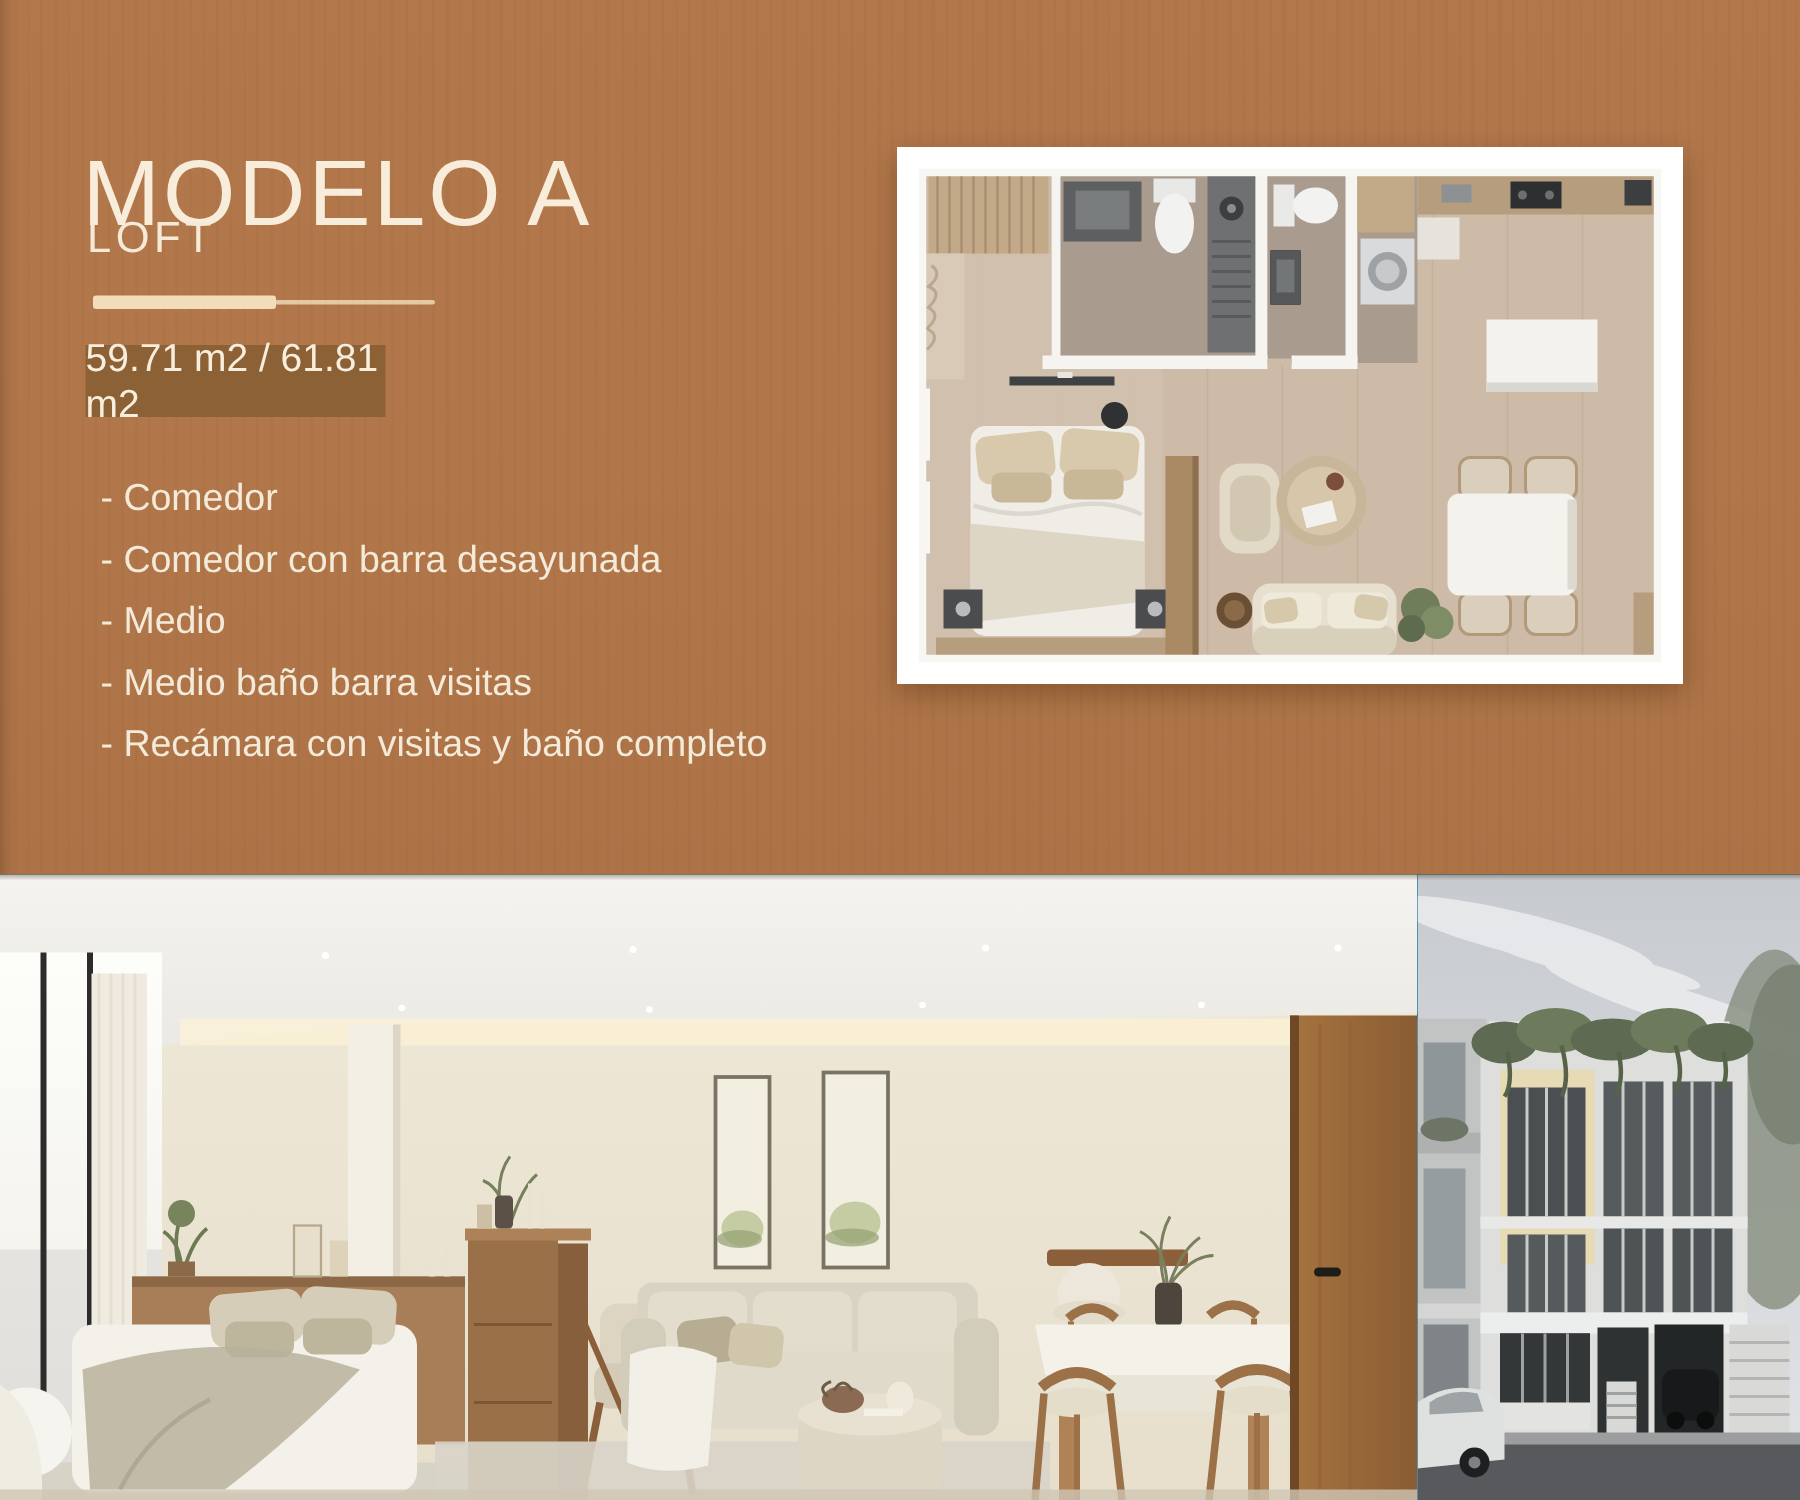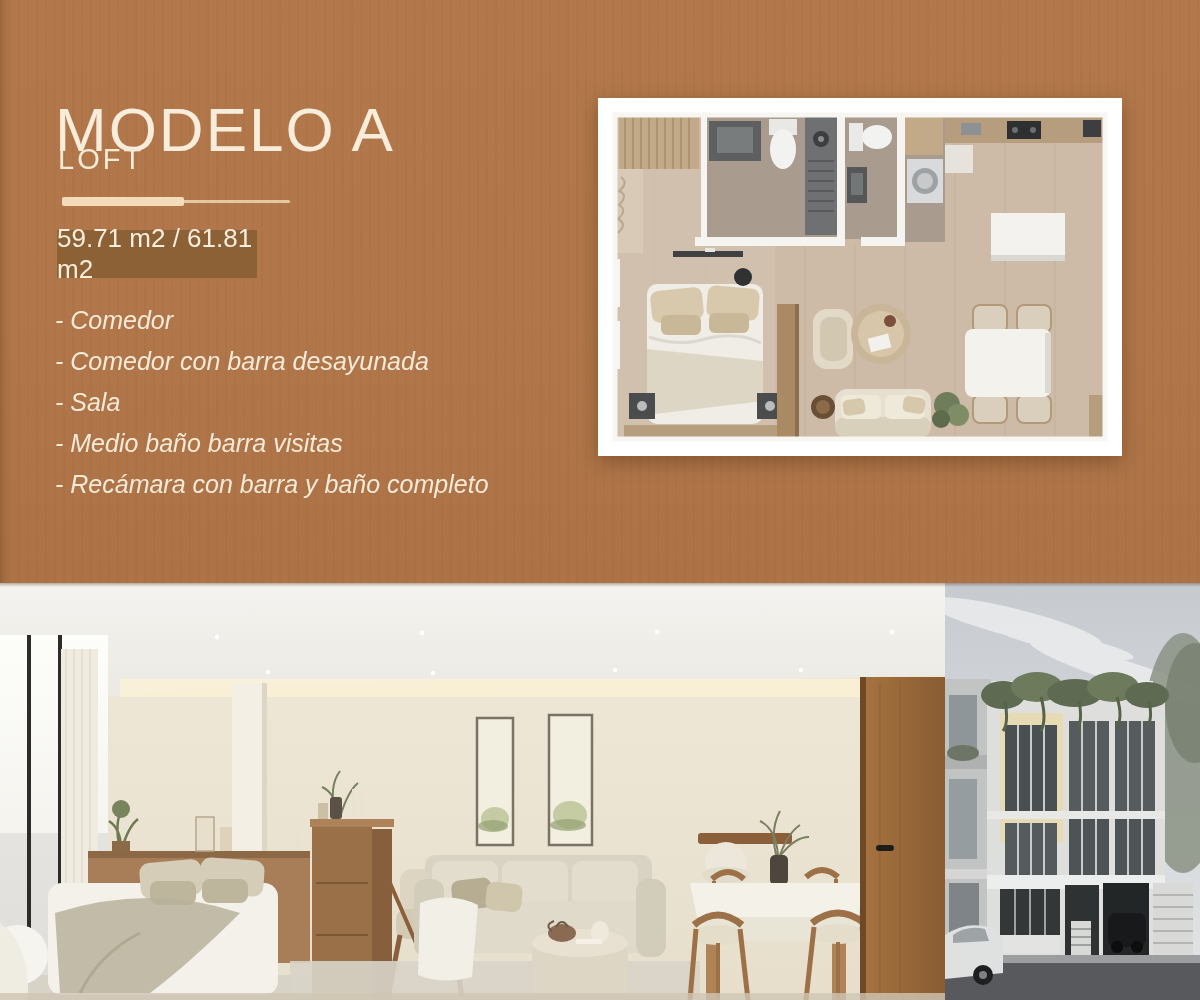--- a/index.html
+++ b/index.html
@@ -13,21 +13,21 @@
   .hero:after{content:"";position:absolute;left:0;top:0;width:10px;height:100%;
     background:linear-gradient(90deg,rgba(60,35,15,.18),rgba(0,0,0,0));}
   .title{position:absolute;left:55px;top:52px;font-size:62px;font-weight:500;letter-spacing:2px;color:#f7edda;}
   .subtitle{position:absolute;left:58px;top:143px;font-size:29px;font-weight:400;letter-spacing:3px;color:#f5ead7;}
   .divider{position:absolute;left:62px;top:197px;width:228px;height:10px;}
   .divider .thin{position:absolute;left:0;top:3px;width:228px;height:3px;background:rgba(243,220,186,.8);border-radius:2px;}
   .divider .thick{position:absolute;left:0;top:0;width:122px;height:9px;background:#f3dcba;border-radius:2px;}
   .area-badge{position:absolute;left:57px;top:230px;width:200px;height:48px;background:#8d6136;
     color:#f7eedd;font-size:26px;font-weight:500;display:flex;align-items:center;justify-content:center;}
   .area-badge:before{content:"";position:absolute;left:9px;top:9px;width:200px;height:48px;background:#7e552e;z-index:-1;}
-  .features{position:absolute;left:55px;top:300px;margin:0;padding:0;list-style:none;font-style:italic;}
+  .features{position:absolute;left:55px;top:300px;margin:12px;padding:0;list-style:none;}
   .features li{font-size:25px;line-height:41px;color:#f4ead9;font-weight:400;}
   
   .floorplan{position:absolute;left:598px;top:98px;width:502px;height:336px;background:#fff;
     padding:11px;box-shadow:0 6px 18px rgba(60,30,10,.35);}
   .floorplan svg{display:block;width:502px;height:336px;}
   
   .photos{position:absolute;left:0;top:583px;width:1200px;height:417px;}
   .photo{position:absolute;top:0;height:417px;overflow:hidden;}
   .photo.interior{left:0;width:945px;}
   .photo.exterior{left:945px;width:255px;}
@@ -47,23 +47,23 @@
     <div class="divider">
       <div class="thin"></div>
       <div class="thick"></div>
     </div>
 
     <div class="area-badge">59.71 m2 / 61.81 m2</div>
 
     <ul class="features">
       <li>- Comedor</li>
       <li>- Comedor con barra desayunada</li>
-      <li>- Sala</li>
+      <li>- Medio</li>
       <li>- Medio baño barra visitas</li>
-      <li>- Recámara con barra y baño completo</li>
+      <li>- Recámara con visitas y baño completo</li>
     </ul>
 
     <div class="floorplan">
       <svg viewBox="0 0 502 336">
         <rect x="0" y="0" width="502" height="336" fill="#ffffff"></rect>
         <rect x="6" y="6" width="490" height="324" fill="#cdbba7"></rect>
         <g stroke="#bca890" stroke-width="1" opacity=".5">
           <line x1="46" y1="6" x2="46" y2="330"></line>
             <line x1="96" y1="6" x2="96" y2="330"></line>
           <line x1="146" y1="6" x2="146" y2="330"></line>

